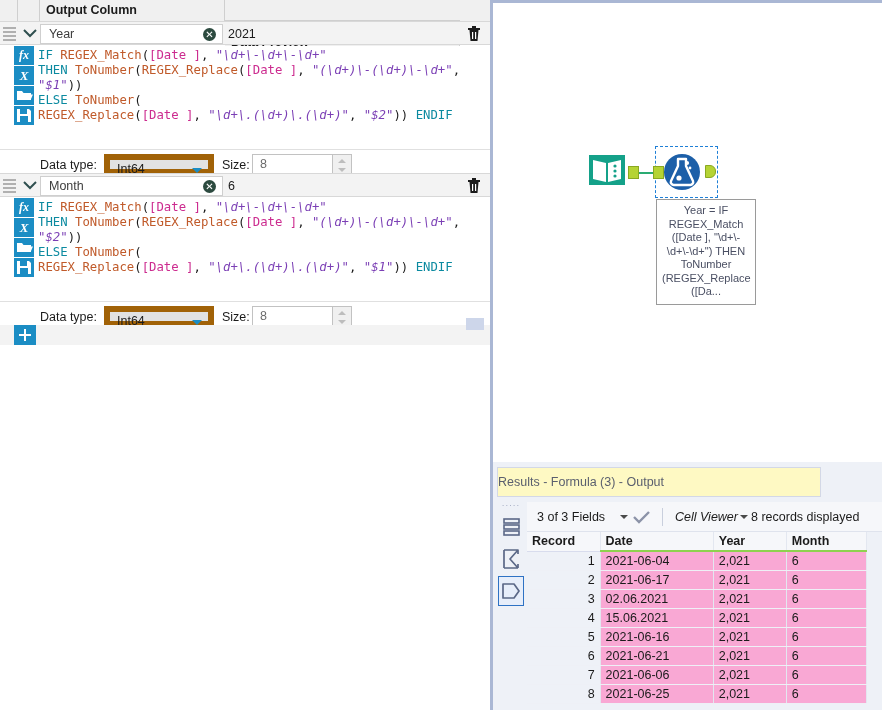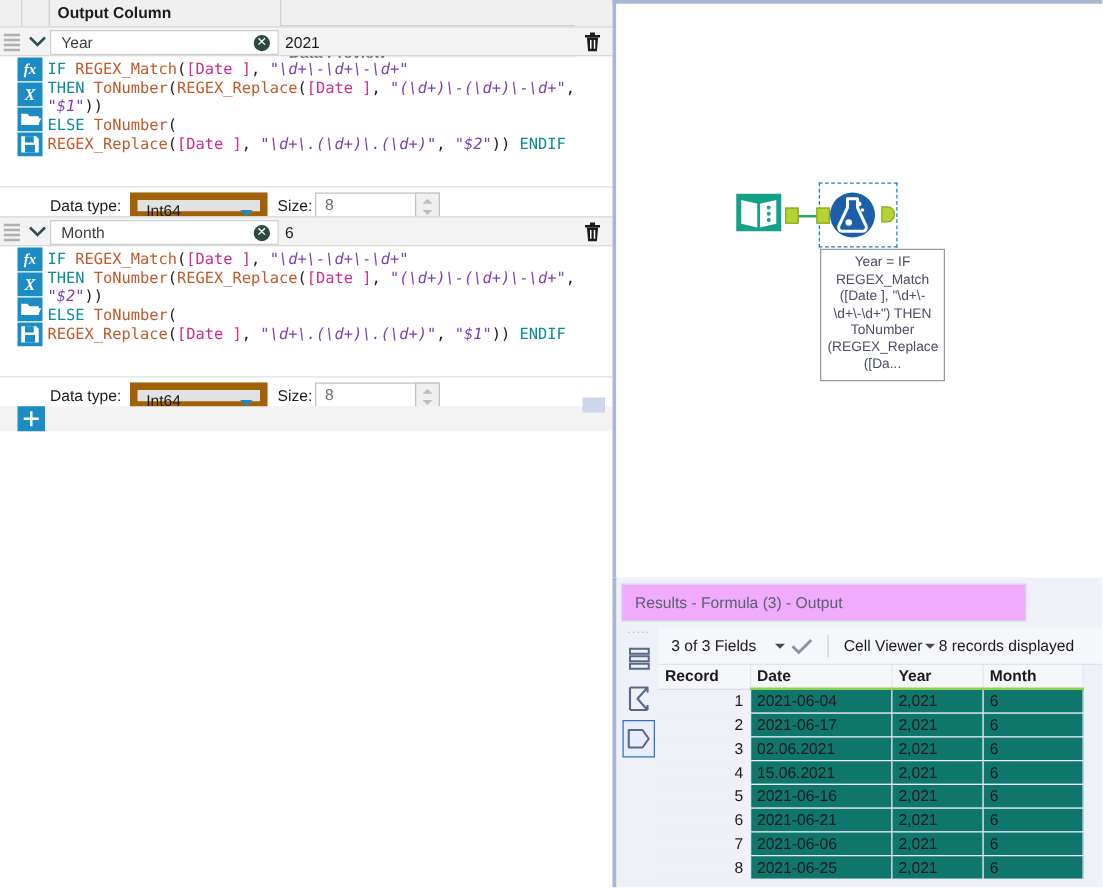--- a/index.html
+++ b/index.html
@@ -219,22 +219,22 @@
   
   #results {
     position: absolute; left: 490px; top: 462px;
     width: 392px; height: 248px;
     background: #eef1f7;
     border-left: 3px solid #aab7d4;
     overflow: hidden;
   }
   .res-title {
     position: absolute; left: 4px; top: 5px; width: 324px; height: 30px;
-    background: #f0abfc; border: 1px solid #d3d8e6;
-    line-height: 29px; padding-left: 10px;
+    background: #fef9c3; border: 1px solid #d3d8e6;
+    line-height: 29px; 
     font-size: 12.5px; color: #5a5f6e;
   }
   .res-sidebar {
     position: absolute; left: 4px; top: 40px; width: 28px; height: 205px;
   }
   .sb-dots {
     position: absolute; left: 3px; top: 0; width: 22px; height: 8px;
     text-align: center; font-size: 8px; color: #9aa3bb; letter-spacing: 1px;
     line-height: 8px;
   }
@@ -274,21 +274,21 @@
     border-right: 1px solid #e3e7f0;
     text-align: left; font-size: 12.5px; font-weight: bold; color: #1b1b1b;
     padding: 2px 5px; height: 19px;
   }
   table.grid th.th-rec { border-bottom: 1px solid #d8dced; }
   table.grid td {
     border-right: 1px solid #e3e7f0;
     border-bottom: 1px solid #eef0f6;
     font-size: 12.5px; color: #1b1b1b;
     padding: 1px 5px; height: 19px;
-    background: #0f766e;
+    background: #f9a8d4;
   }
   table.grid td.c-rec {
     text-align: right; background: #eef1f7; color: #1b1b1b;
   }
   .col-rec { width: 62px; }
   .col-date { width: 96px; }
   .col-year { width: 62px; }
   .col-month { width: 68px; }
 </style>
 </head>
@@ -520,21 +520,21 @@
 
     <div class="res-toolbar">
       <div class="tb-item" style="left:10px;">3 of 3 Fields</div>
       <div class="tb-caret" style="left:93px;"></div>
       <div class="tb-item" style="left:106px;">
         <svg width="17" height="13" viewBox="0 0 17 13" style="vertical-align:middle;">
           <path d="M1,6 L6,11 L16,1" fill="none" stroke="#8c93a8" stroke-width="2.4"></path>
         </svg>
       </div>
       <div class="tb-sep" style="left:135px;"></div>
-      <div class="tb-item" style="left:148px;">Cell Viewer</div>
+      <div class="tb-item" style="left:148px;font-style:italic;">Cell Viewer</div>
       <div class="tb-caret" style="left:213px;"></div>
       <div class="tb-item" style="left:224px;">8 records displayed</div>
 
     </div>
 
     <div class="res-table">
       <table class="grid">
         <colgroup>
           <col class="col-rec">
             <col class="col-date">

